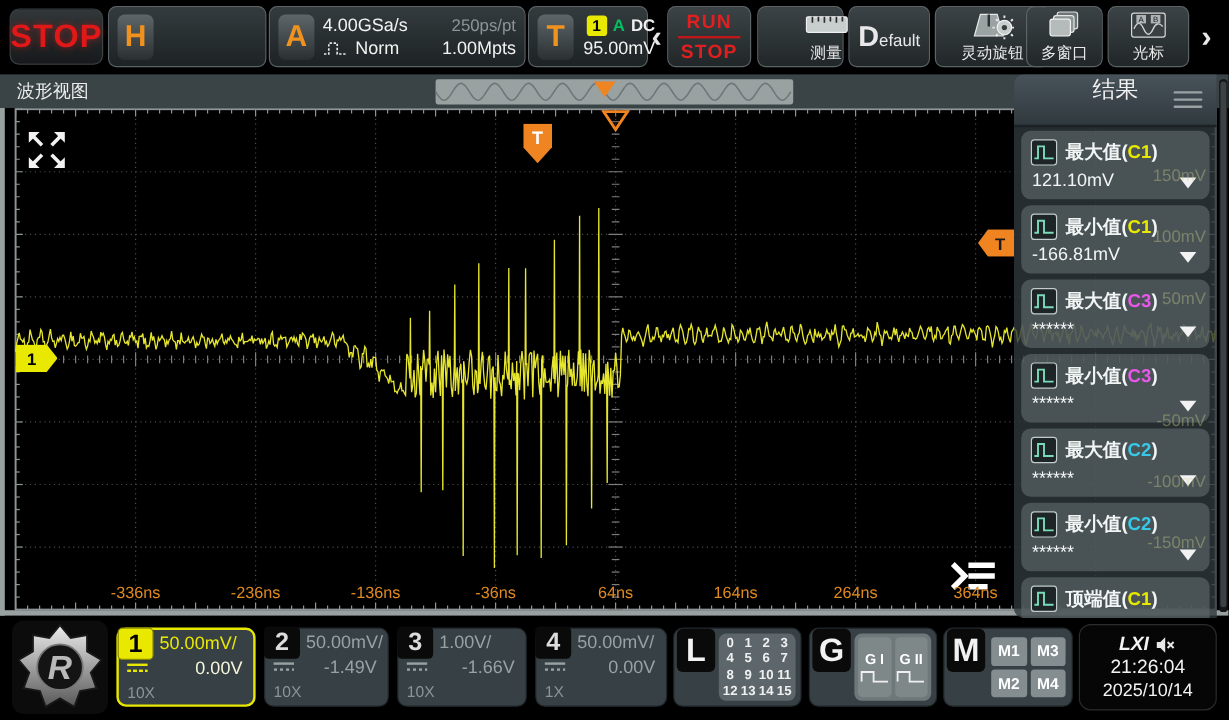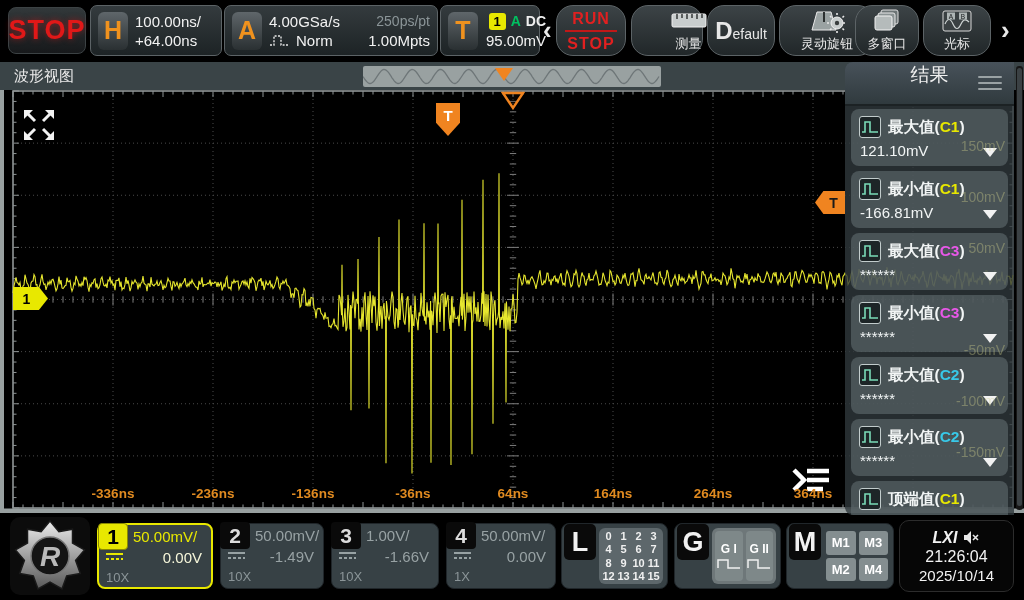--- a/index.html
+++ b/index.html
@@ -20,21 +20,21 @@
   .tb-col{display:flex;flex-direction:column;justify-content:center;line-height:19px;font-size:15px;}
   .tb-col .gray{color:#8b9598;font-size:14px;}
   .tb-right{align-items:flex-end;}
   .normrow{display:flex;align-items:center;gap:5px;}
   .trig-row{display:flex;align-items:center;gap:5px;font-size:14px;font-weight:bold;}
   .src-badge{width:17px;height:17px;background:#e8e800;color:#000;border-radius:3px;display:flex;align-items:center;justify-content:center;font-size:13px;font-weight:bold;}
   .slope-a{color:#00c060;}
   .coupling{color:#f0f0f0;}
   .trig-level{font-size:15px;font-weight:normal;align-self:flex-end;}
   .chev{top:16px;color:#e8e8e8;font-size:26px;font-weight:bold;line-height:28px;cursor:pointer;}
-  .tb-btn{top:5px;height:51px;background:linear-gradient(#3c4346,#212729);border:1px solid #5c6366;border-radius:17px;
+  .tb-btn{top:5px;height:51px;background:linear-gradient(#3c4346,#212729);border:1px solid #5c6366;border-radius:7px;
     display:flex;flex-direction:column;align-items:center;justify-content:center;color:#e8e8e8;font-size:13px;gap:2px;}
   .btn-run{left:556px;width:70px;}
   .btn-run .r1,.btn-run .r2{color:#e02020;font-weight:bold;font-size:16px;line-height:19px;letter-spacing:1px;}
   .btn-run .sep{width:52px;height:2px;background:#c01818;}
   .btn-measure{left:631px;width:72px;padding-left:43px;}
   .btn-default{left:707px;width:68px;}
   .lbl-default{display:inline-block;font-size:14px;}
   .lbl-default::first-letter{font-size:24px;font-weight:bold;}
   .btn-knob{left:779px;width:96px;}
   .btn-multi{left:855px;width:64px;}
@@ -42,21 +42,21 @@
   .icon-slot{height:24px;display:flex;align-items:center;justify-content:center;}
 
   
   #wavepanel{position:absolute;left:0;top:62px;width:1024px;height:453px;background:#000;}
   #wavetitle{position:absolute;left:0;top:0;width:1024px;height:28px;background:#3a4447;color:#ececec;font-size:15px;}
   #wavetitle .t{position:absolute;left:14px;top:5px;}
   #navstrip{position:absolute;left:363px;top:4px;width:298px;height:21px;background:#99a1a1;border-radius:2px;}
   #navstrip .tri{position:absolute;left:132px;top:2px;width:0;height:0;border-left:9px solid transparent;
     border-right:9px solid transparent;border-top:13px solid #f08420;}
   #plot{position:absolute;left:0;top:28px;}
-  .xlab{position:absolute;top:424px;transform:translateX(-50%);color:#e08a20;font-size:13.5px;font-weight:700;}
+  .xlab{position:absolute;top:424px;transform:translateX(-50%);color:#e08a20;font-size:13.5px;font-weight:400;}
   .marker{position:absolute;display:flex;align-items:center;justify-content:center;font-weight:bold;}
   #tflag{left:436px;top:41px;width:24px;height:33px;background:#f08420;color:#fff;font-size:15px;
     clip-path:polygon(0 0,100% 0,100% 60%,50% 100%,0 60%);padding-bottom:9px;}
   #holtri{left:501px;top:29px;}
   #rtflag{left:815px;top:129px;width:30px;height:23px;background:#f08420;color:#1a1a1a;font-size:14px;
     clip-path:polygon(0 50%,28% 0,100% 0,100% 100%,28% 100%);padding-left:7px;}
   #ch1mark{left:13px;top:225px;width:35px;height:23px;background:#e8e800;color:#000;font-size:14px;
     clip-path:polygon(0 0,74% 0,100% 50%,74% 100%,0 100%);padding-right:8px;}
   #expandicon{position:absolute;left:22px;top:46px;cursor:pointer;}
   #plotmenu{position:absolute;left:791px;top:403px;cursor:pointer;}
@@ -118,24 +118,20 @@
 
 <div id="screen">
 
   <header id="topbar">
     <div class="tb-abs stop-main">
       <span>STOP</span>
     </div>
 
     <div class="tb-abs tb-block" style="left:90px;width:132px;">
       <div class="tb-badge">H</div>
-      <div class="tb-col">
-        <span>100.00ns/</span>
-        <span>+64.00ns</span>
-      </div>
     </div>
 
     <div class="tb-abs tb-block" style="left:224px;width:214px;">
       <div class="tb-badge">A</div>
       <div class="tb-col" style="flex:1;">
         <span>4.00GSa/s</span>
         <span class="normrow">
           <svg width="22" height="13" viewBox="0 0 22 13">
             <path d="M1,11 h4 v-9 h7 v9 h8" stroke="#e8e8e8" stroke-width="1.4" fill="none" stroke-dasharray="2 1.4"></path>
           </svg>

